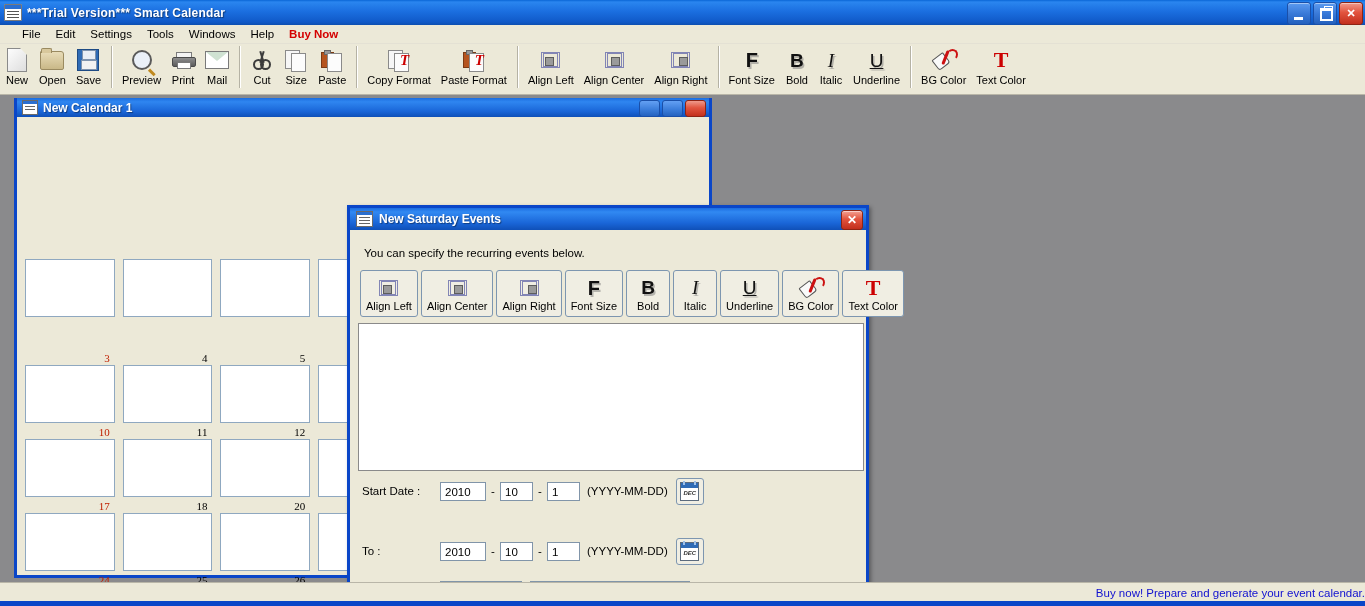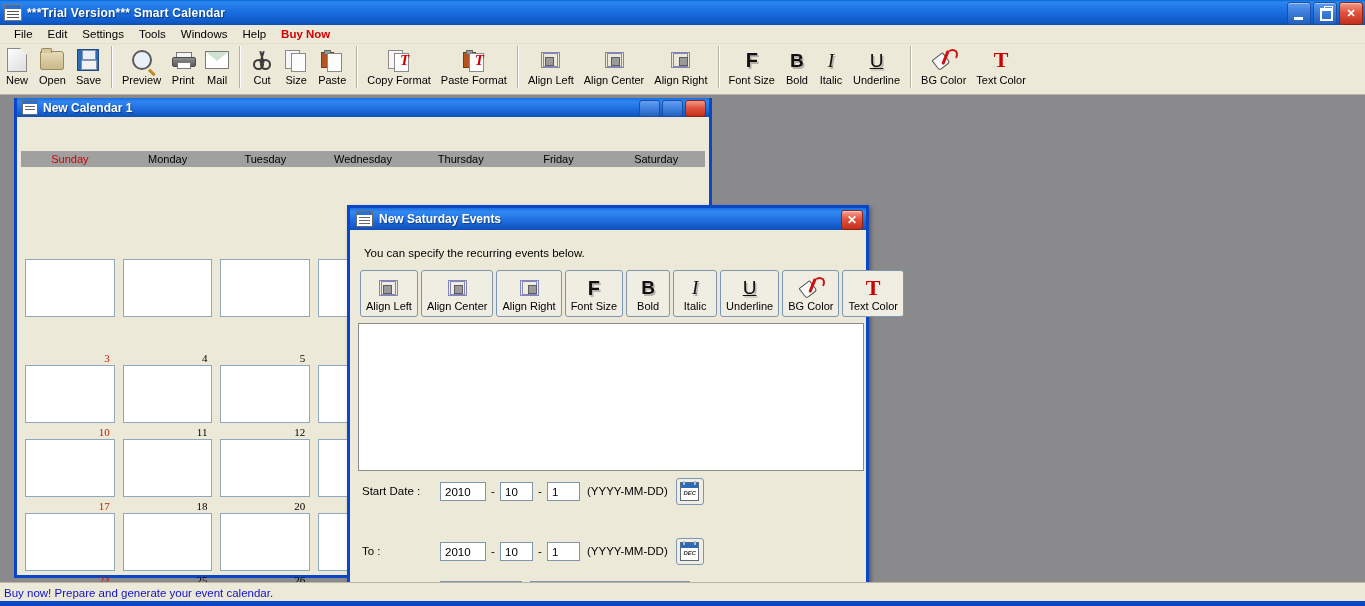--- a/index.html
+++ b/index.html
@@ -38,21 +38,21 @@
   .wb.close{background:linear-gradient(180deg,#f09a8c 0%,#e2543e 45%,#c22f1c 100%);border-color:#8d2414;}
   .wb .g{position:absolute;left:0;top:0;right:0;bottom:0;color:#fff;font-size:11px;font-weight:bold;
     display:flex;align-items:center;justify-content:center;line-height:1;}
   .wb .min{position:absolute;left:6px;bottom:4px;width:9px;height:3px;background:#fff;}
   .wb .rest{position:absolute;left:6px;top:5px;width:9px;height:8px;border:2px solid #fff;border-top-width:3px;}
   .wb .rest:before{content:"";position:absolute;left:2px;top:-5px;width:7px;height:3px;border:1px solid #fff;border-bottom:none;}
 
   
   .menubar{
     position:absolute;left:0;top:25px;width:1365px;height:19px;
-    background:#ece9d8;display:flex;align-items:center;padding-left:7px;box-sizing:border-box;
+    background:#ece9d8;display:flex;align-items:center;padding-left:15px;box-sizing:border-box;
     border-bottom:1px solid #e4e1d4;
   }
   .menuitem{font-size:11.5px;color:#000;padding:1px 8px 1px 7px;line-height:14px;white-space:nowrap;}
   .menuitem.buy{color:#d40000;font-weight:bold;}
 
   
   .toolbar{
     position:absolute;left:0;top:44px;width:1365px;height:50px;
     background:#ece9d8;display:flex;align-items:flex-start;
     border-bottom:1px solid #b9b6a8;
@@ -164,21 +164,21 @@
      font-family:"Liberation Serif",serif;line-height:14px;}
   .week .nums span.sun{color:#c02000;}
   .week .cells{position:relative;height:58px;display:flex;gap:0;}
   .week .cells .cc{flex:1 1 0;margin:0 4px;background:#fff;border:1px solid #8fa8c0;box-sizing:border-box;}
   .week.first{height:106px;}
   .week.first .nums{margin-top:78px;}
 
   
   .statusbar{
     position:absolute;left:0;top:582px;width:1365px;height:21px;background:#ece9d8;
-    border-top:1px solid #b9b6a8;display:flex;align-items:center;padding-left:4px;box-sizing:border-box;
+    border-top:1px solid #b9b6a8;display:flex;align-items:center;padding-left:4px;box-sizing:border-box;justify-content:flex-end;
   }
   .statusbar .st{font-size:11.5px;color:#1010d0;}
   .bottomedge{position:absolute;left:0;top:601px;width:1365px;height:5px;background:#0a46c8;}
 
   
   .dialog{
     position:absolute;left:347px;top:110px;width:522px;height:452px;
     background:#ece9d8;border:3px solid #0a46c8;box-sizing:border-box;
     box-shadow:2px 2px 4px rgba(0,0,0,.35);
   }
@@ -479,29 +479,20 @@
         <div class="child-wb">
           <div class="cwb"></div>
           <div class="cwb"></div>
           <div class="cwb close"></div>
         </div>
       </div>
 
       <div class="child-body">
 
 
-        <div class="daysrow">
-          <span class="daycell sun">Sunday</span>
-          <span class="daycell">Monday</span>
-          <span class="daycell">Tuesday</span>
-          <span class="daycell">Wednesday</span>
-          <span class="daycell">Thursday</span>
-          <span class="daycell">Friday</span>
-          <span class="daycell">Saturday</span>
-        </div>
 
         <div class="weeks">
 
           <div class="week first">
             <div class="nums">
               <span class="sun"></span>
               <span></span>
               <span></span>
               <span></span>
               <span></span>

